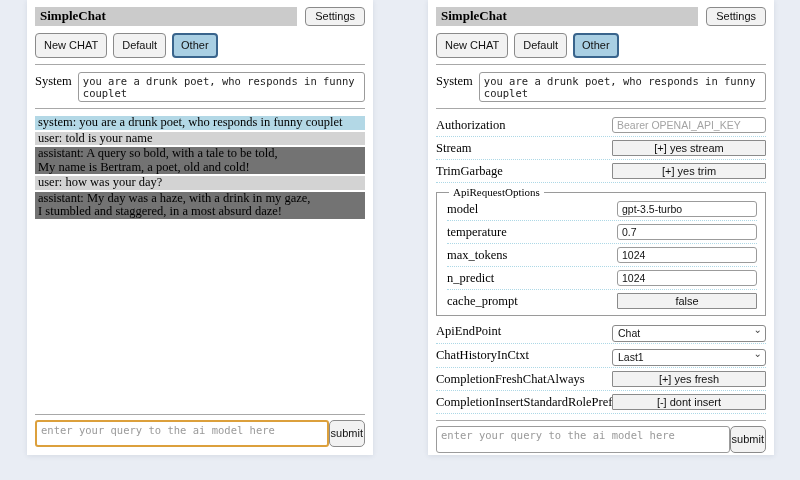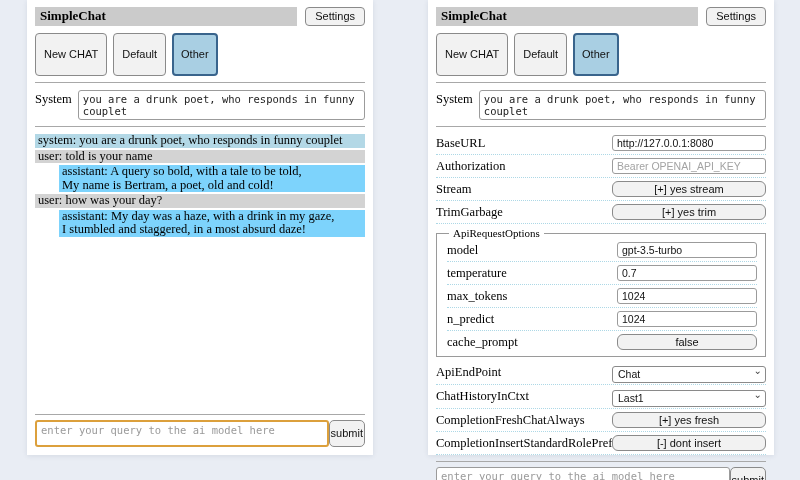--- a/index.html
+++ b/index.html
@@ -41,21 +41,21 @@
     color: #111;
     background: #f2f2f2;
     border: 1px solid #8a8a8a;
     border-radius: 4px;
     padding: 1px 8px;
     line-height: 13px;
   }
   .settings-btn { padding: 2px 9px; }
 
   .chatbtns { margin-top: 7px; display: flex; gap: 6px; }
-  .chatbtns button { padding: 14px 8px; }
+  .chatbtns button { padding: 5px 8px; }
   .chatbtns button.selected {
     background: var(--selected-chat-bg, #a9cfe3);
     border: 2px solid var(--selected-chat-border, #39648c);
     padding: 1px 7px;
   }
 
   hr.divider {
     border: 0;
     border-top: 1px solid #a8a8a8;
     margin: 6px 0 5px 0;
@@ -82,21 +82,21 @@
   .msg {
     font-size: 12.5px;
     line-height: 13.5px;
     padding: 0 3px;
     margin-bottom: 2px;
     white-space: pre-line;
     color: #000;
   }
   .msg.system    { background: var(--system-msg-bg, #b3d8e6); }
   .msg.user      { background: var(--user-msg-bg, #d3d3d3); }
-  .msg.assistant { background: #7dd3fc; margin-left: 24px; }
+  .msg.assistant { background: #737373; }
 
   
   .query-block { margin-top: auto; }
   .query-row { display: flex; align-items: stretch; }
   .query-row textarea { flex: 1; height: 27px; }
   .query-row textarea.focused { border: 2px solid var(--focus-border, #dca03c); }
   .query-row button { padding: 0 1px; border-radius: 5px; }
 
   
   .set-row {
@@ -112,21 +112,21 @@
     font-size: 10.5px;
     height: 16px;
     border: 1px solid #9b9b9b;
     border-radius: 3px;
     padding: 0 4px;
     width: 100%;
     color: #111;
     outline: none;
   }
   .set-row input[type="text"]::placeholder { color: #a3a3a3; }
-  .set-row button { width: 100%; height: 16px; line-height: 12px; padding: 0 4px; border-radius: 6px; }
+  .set-row button { width: 100%; height: 16px; line-height: 12px; padding: 0 4px; border-radius: 1px; }
 
   .selwrap { position: relative; width: 100%; height: 17px; }
   .selwrap select {
     -webkit-appearance: none; appearance: none;
     width: 100%; height: 17px;
     font-family: "Liberation Sans", sans-serif;
     font-size: 10.5px;
     border: 1px solid #8a8a8a;
     border-radius: 3px;
     background: #ffffff;
@@ -210,24 +210,20 @@
 
   <hr class="divider">
 
   <div class="system-row">
     <span class="lbl">System</span>
     <textarea spellcheck="false" style="">you are a drunk poet, who responds in funny couplet</textarea>
   </div>
 
   <hr class="divider">
 
-  <div class="set-row">
-    <span class="lbl">BaseURL</span>
-    <input type="text" spellcheck="false" value="http://127.0.0.1:8080" style="">
-  </div>
 
   <div class="set-row">
     <span class="lbl">Authorization</span>
     <input type="text" spellcheck="false" placeholder="Bearer OPENAI_API_KEY" style="">
   </div>
 
   <div class="set-row">
     <span class="lbl">Stream</span>
     <button>[+] yes stream</button>
   </div>

